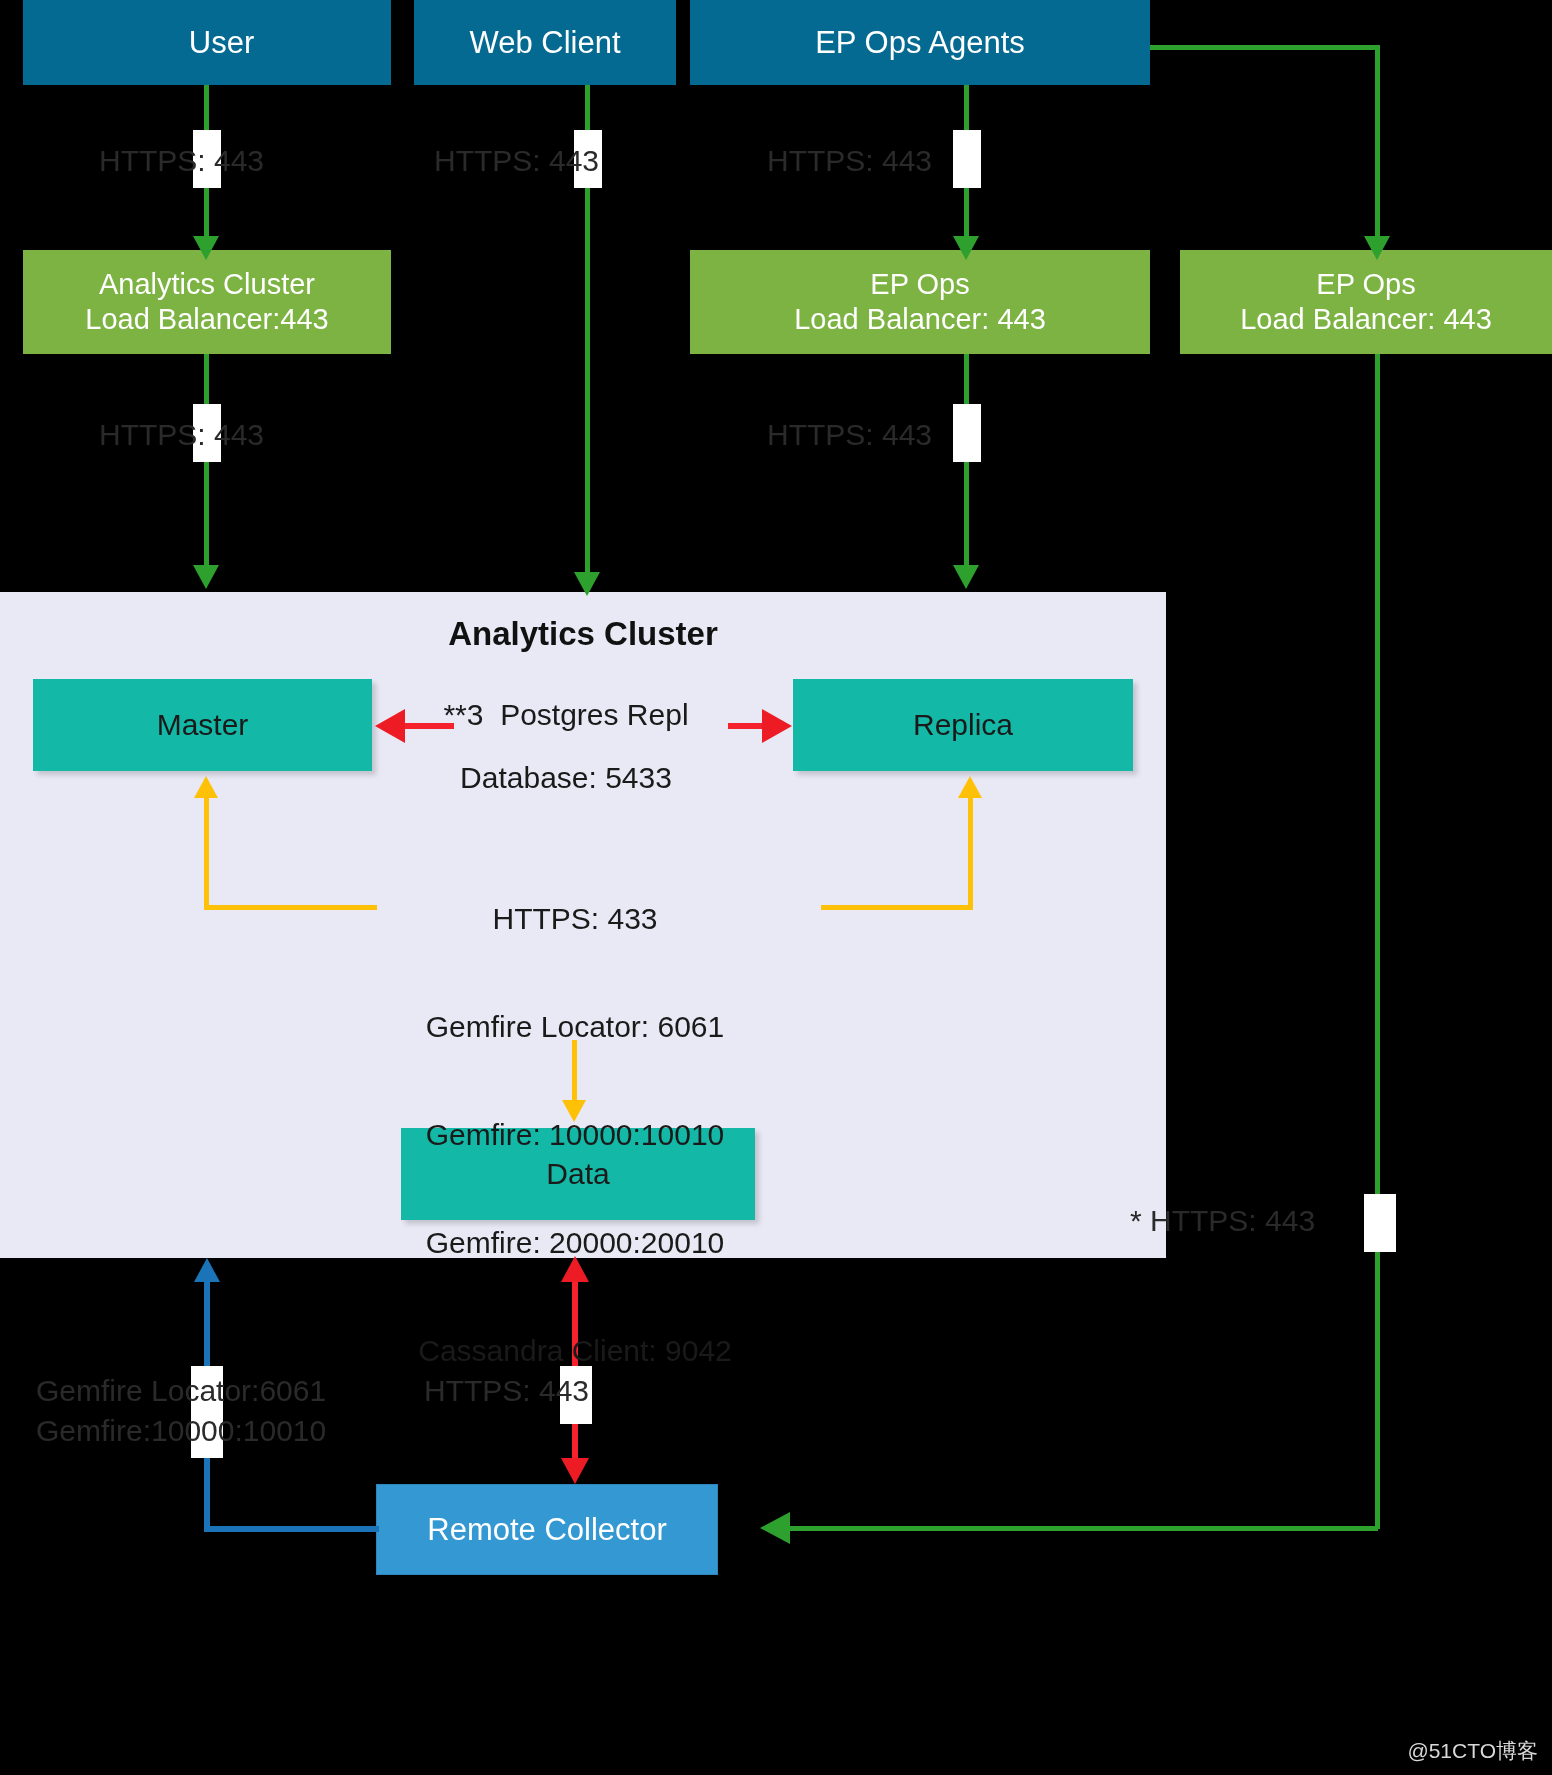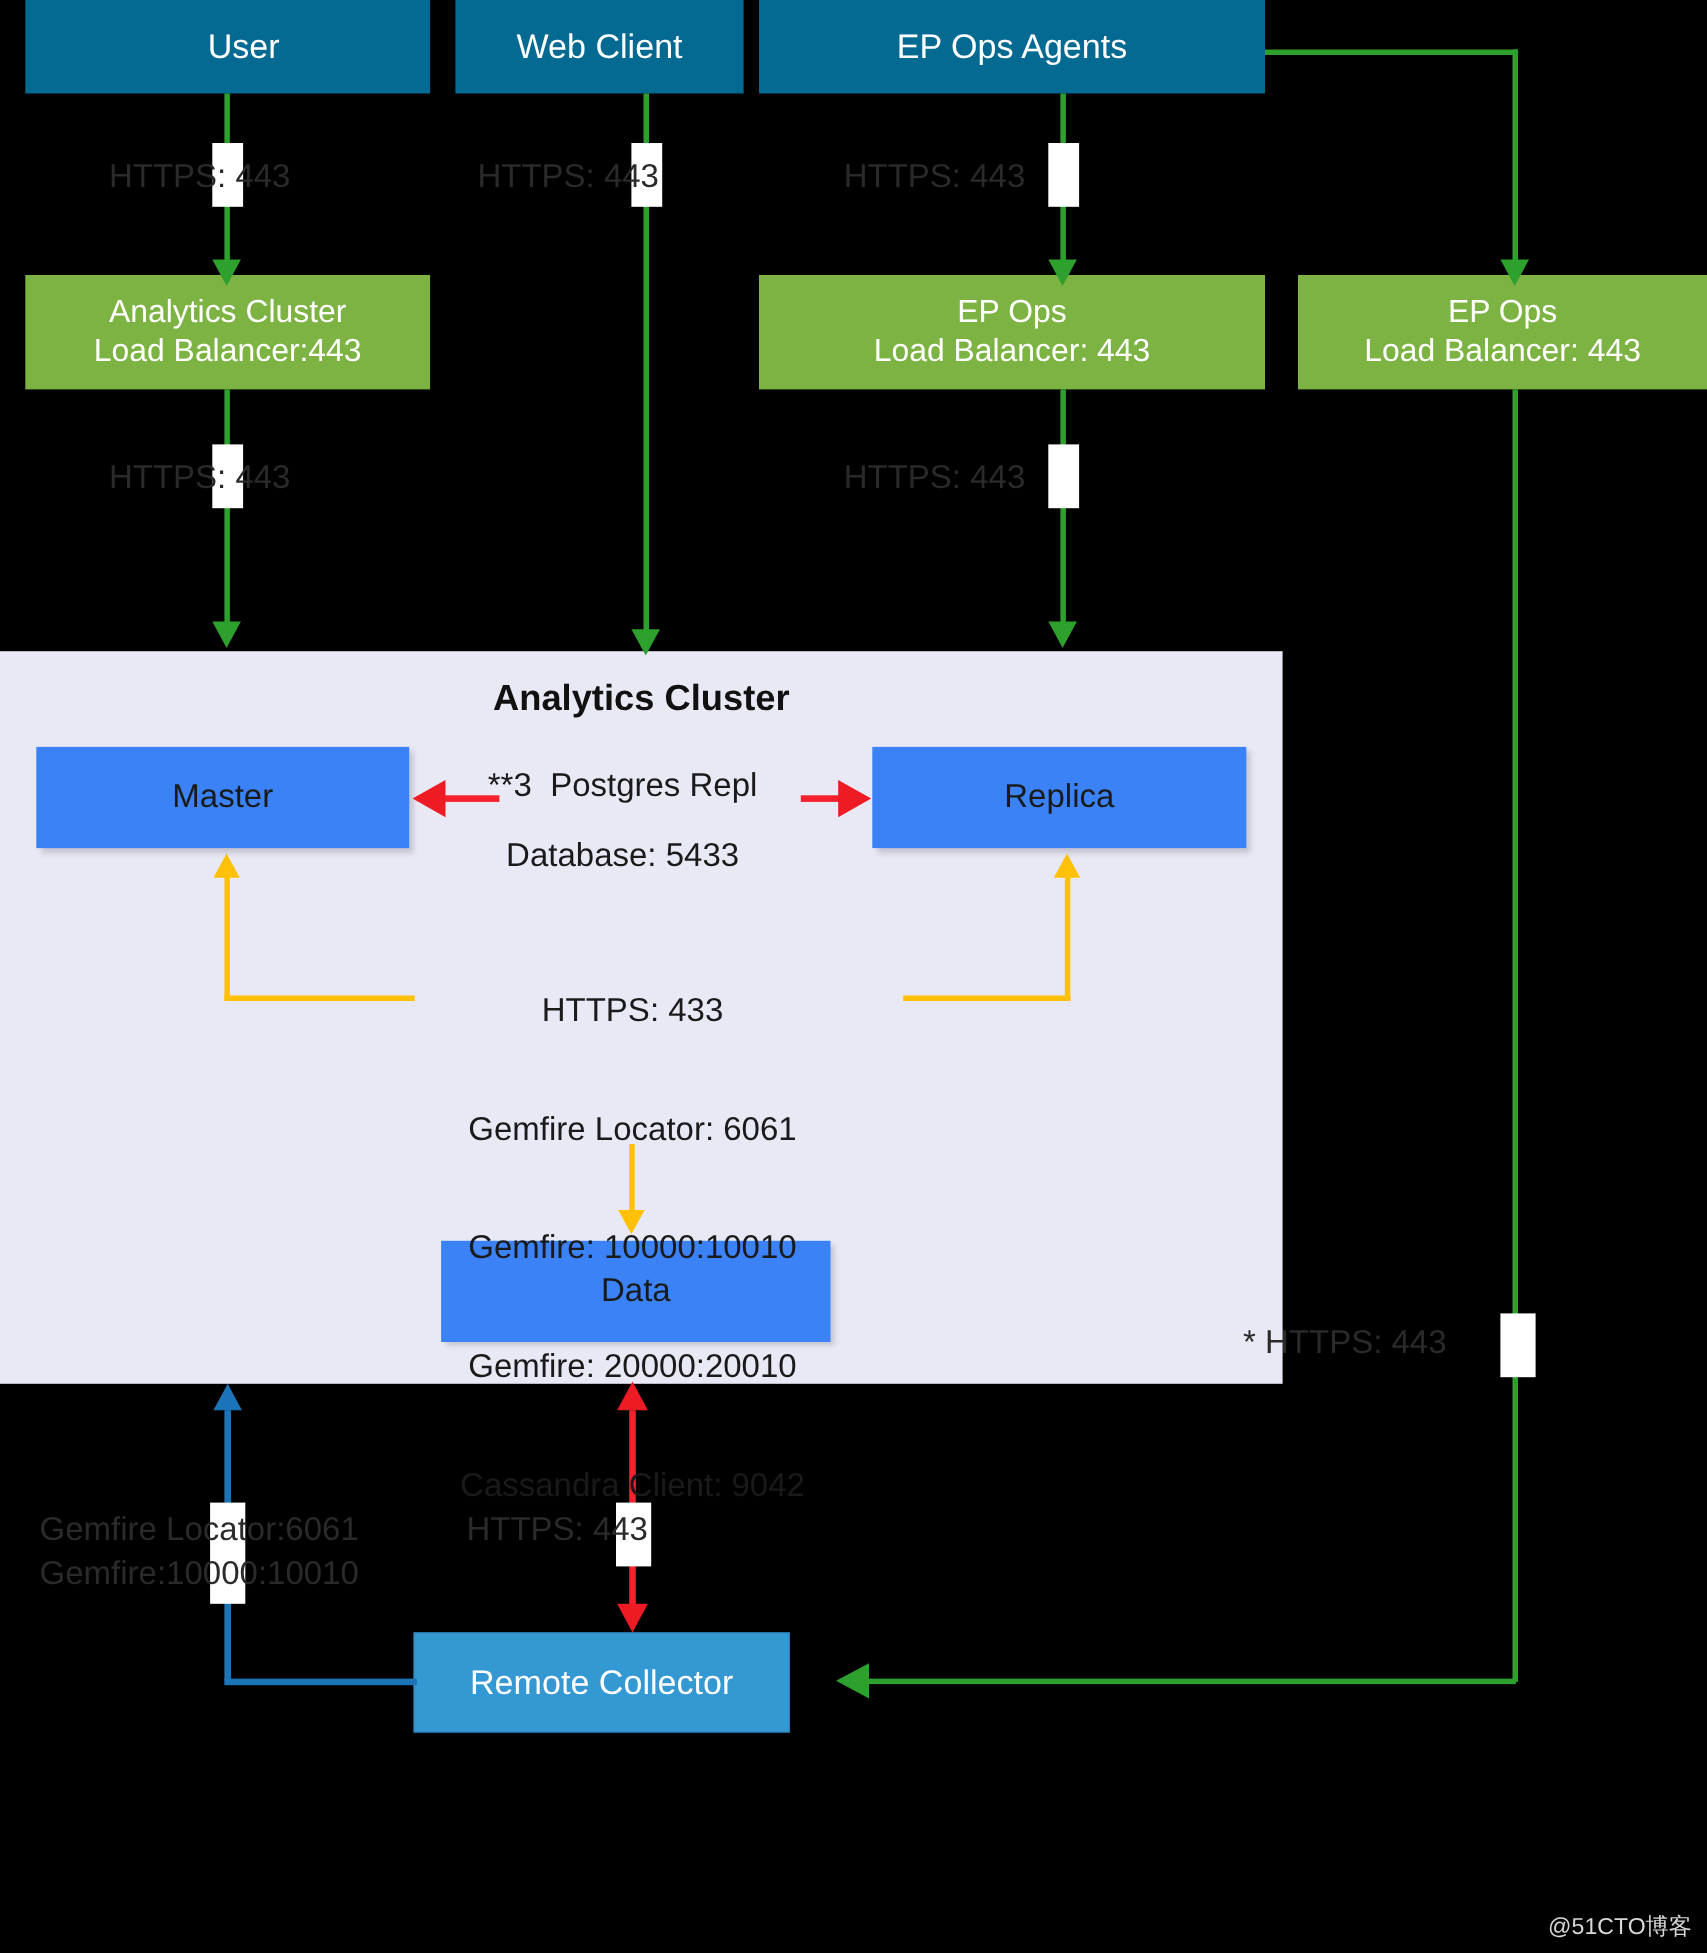--- a/index.html
+++ b/index.html
@@ -7,21 +7,21 @@
        font-family:"Liberation Sans","DejaVu Sans",sans-serif;}
   #stage{position:absolute;left:0;top:0;width:1552px;height:1775px;background:#000;}
 
   
   .node{position:absolute;display:flex;align-items:center;justify-content:center;
         text-align:center;line-height:1.22;box-sizing:border-box;}
 
   .node.teal{background:#056A91;color:#ffffff;font-size:31px;}
   .node.green{background:#7CB342;color:#ffffff;font-size:29px;}
   .node.lightblue{background:#3498D2;color:#ffffff;font-size:31px;border:1px solid #2e86bd;}
-  .node.white{background:#3b82f6;color:#1a1a1a;font-size:30px;
+  .node.white{background:#14b8a6;color:#1a1a1a;font-size:30px;
               box-shadow:4px 4px 5px rgba(0,0,0,0.16);}
 
   
   #cluster-panel{position:absolute;background:#E8E9F5;box-sizing:border-box;}
   #cluster-title{position:absolute;width:100%;text-align:center;
                  font-size:33px;font-weight:bold;color:#111;}
 
   
   .elabel{position:absolute;font-size:30px;color:#2a2a2a;white-space:pre;
           line-height:1.2;z-index:6;}

